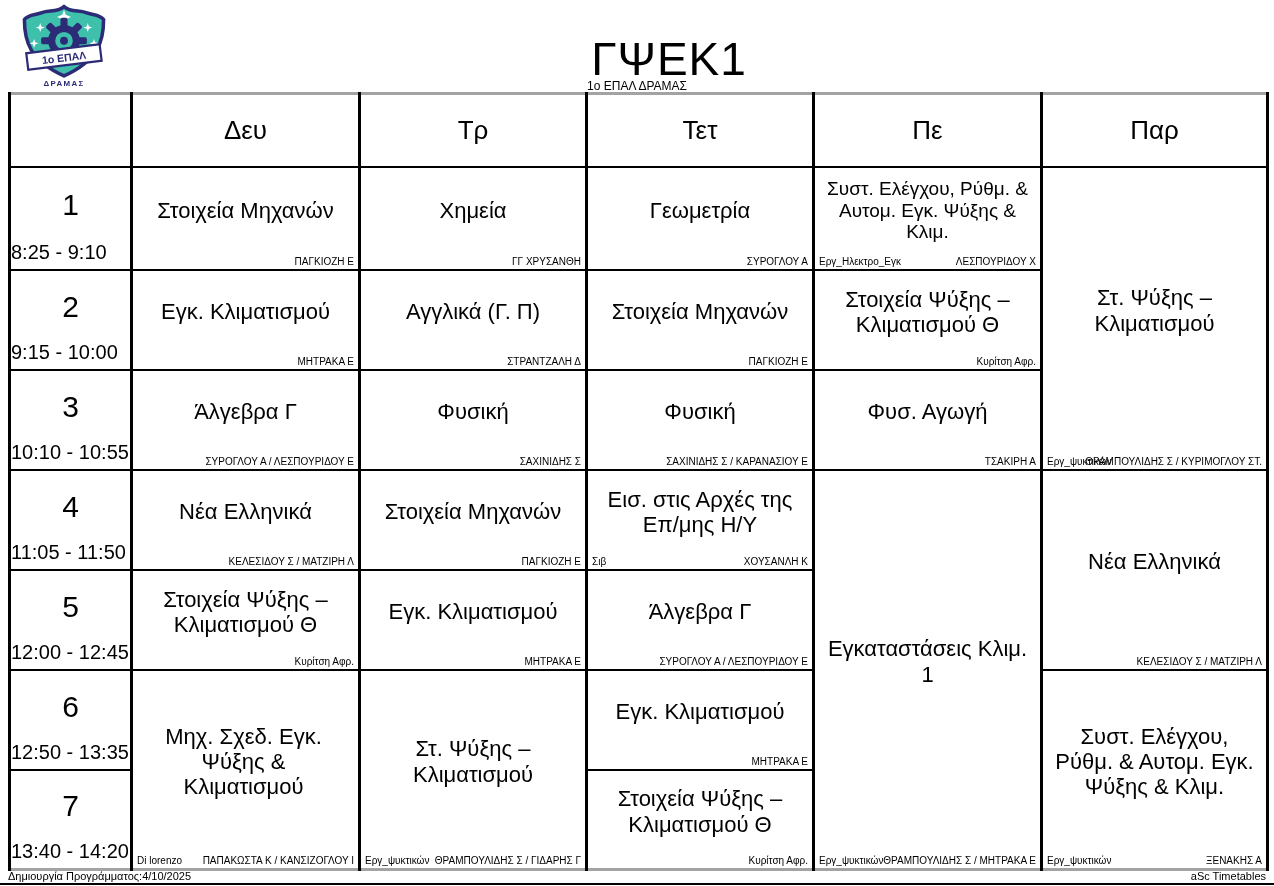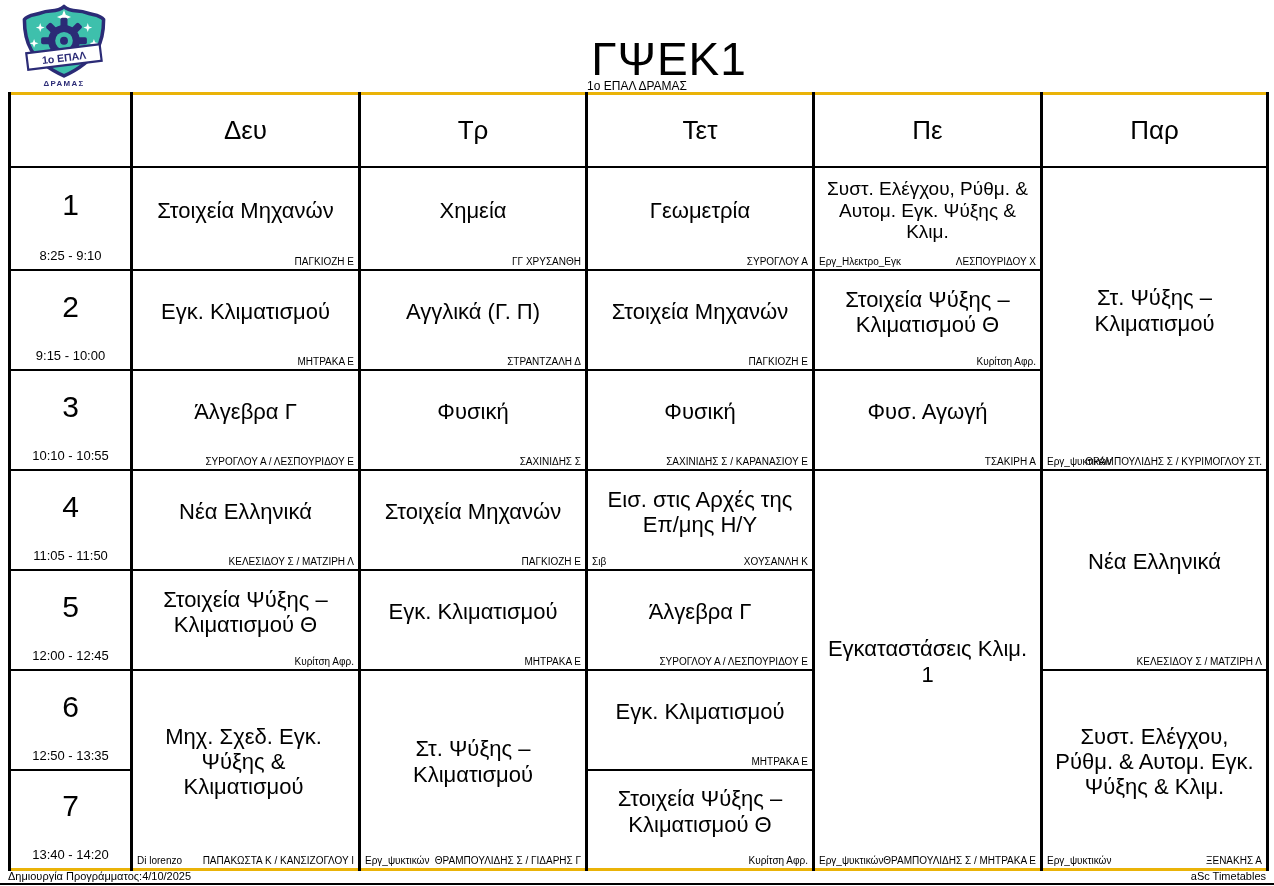--- a/index.html
+++ b/index.html
@@ -8,27 +8,27 @@
 
   
   .logo{position:absolute;left:12px;top:2px;width:104px;height:88px;}
   .logo text{font-family:"Liberation Sans","DejaVu Sans",sans-serif;}
   .title{position:absolute;top:9px;left:0;width:100%;text-align:center;font-size:25px;line-height:1;}
   .class-name{position:absolute;top:36px;left:0;width:100%;text-align:center;font-size:46px;line-height:1;letter-spacing:1px;padding-left:32px;}
   .school-name{position:absolute;top:80px;left:0;width:100%;text-align:center;font-size:12px;line-height:1;}
 
   
   table.tt{position:absolute;left:8px;top:92px;width:1258px;border-collapse:collapse;table-layout:fixed;
-           border:3px solid #eab308;}
+           border:3px solid #a3a3a3;}
   .tt th,.tt td{border:2px solid #000;border-left-width:3px;border-right-width:3px;padding:0;overflow:hidden;}
   .day-h{font-size:26px;font-weight:400;text-align:center;vertical-align:middle;}
   .period{position:relative;}
   .pnum{position:absolute;left:0;right:0;top:0;bottom:26px;display:flex;align-items:center;justify-content:center;
         font-size:30px;line-height:1;}
-  .ptime{position:absolute;left:0;right:0;bottom:7px;text-align:center;font-size:13px;line-height:1;}
+  .ptime{position:absolute;left:0;right:0;bottom:7px;font-size:20px;line-height:1;}
   .lesson{position:relative;}
   .subj{position:absolute;left:7px;right:7px;top:0;bottom:15px;display:flex;align-items:center;justify-content:center;
         text-align:center;font-size:22px;line-height:1.15;}
   .subj.fs19{font-size:19px;}
   .subj.narrow{left:22px;right:26px;}
   .teach{position:absolute;right:4px;bottom:2px;font-size:10px;line-height:1;white-space:nowrap;}
   .room{position:absolute;left:4px;bottom:2px;font-size:10px;line-height:1;white-space:nowrap;}
 
   
   .footer{position:absolute;left:8px;right:8px;top:868px;height:16px;display:flex;

